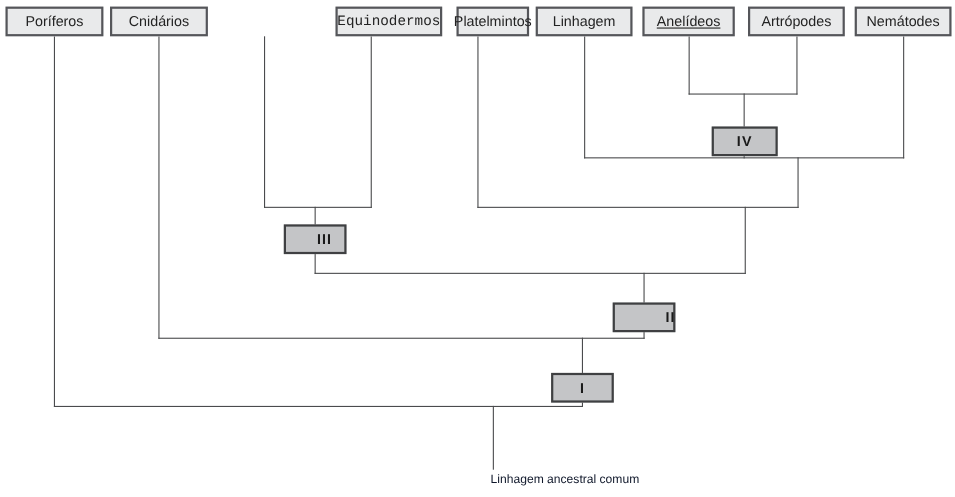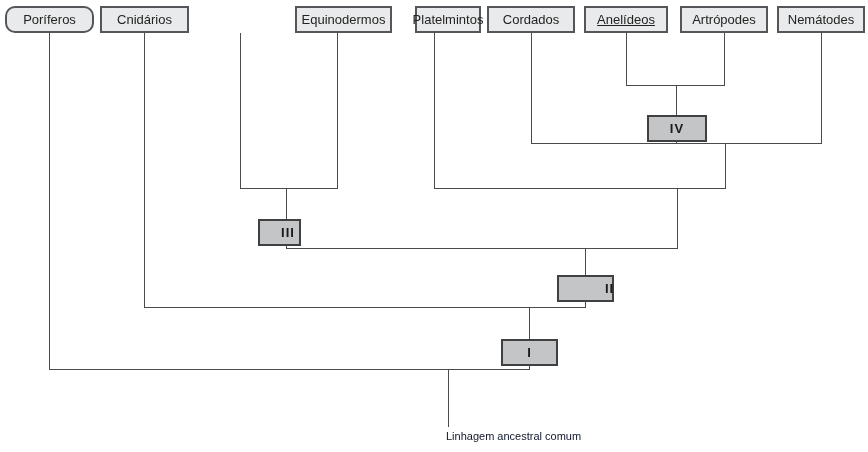--- a/index.html
+++ b/index.html
@@ -82,25 +82,25 @@
     <div class="cline" style="left: 434px; top: 188px; width: 292px; height: 1px;"></div>
     <div class="cline" style="left: 677px; top: 188px; width: 1px; height: 61px;"></div>
     <div class="cline" style="left: 240px; top: 188px; width: 98px; height: 1px;"></div>
     <div class="cline" style="left: 286px; top: 188px; width: 1px; height: 61px;"></div>
     <div class="cline" style="left: 286px; top: 248px; width: 392px; height: 1px;"></div>
     <div class="cline" style="left: 585px; top: 248px; width: 1px; height: 60px;"></div>
     <div class="cline" style="left: 144px; top: 307px; width: 442px; height: 1px;"></div>
     <div class="cline" style="left: 529px; top: 307px; width: 1px; height: 63px;"></div>
     <div class="cline" style="left: 49px; top: 369px; width: 481px; height: 1px;"></div>
     <div class="cline" style="left: 448px; top: 369px; width: 1px; height: 58px;"></div>
-    <div class="taxon-box" style="left: 5px; width: 89px; border-radius: 10px;">Poríferos</div>
+    <div class="taxon-box" style="left: 5px; width: 89px;">Poríferos</div>
     <div class="taxon-box" style="left: 100px; width: 89px;">Cnidários</div>
-    <div class="taxon-box" style="left: 295px; width: 97px;">Equinodermos</div>
+    <div class="taxon-box" style="left: 305px; width: 97px; font-family: Liberation Mono, monospace;">Equinodermos</div>
     <div class="taxon-box" style="left: 391px; width: 66px; margin-left: 24px;">Platelmintos</div>
-    <div class="taxon-box" style="left: 487px; width: 88px;">Cordados</div>
+    <div class="taxon-box" style="left: 487px; width: 88px;">Linhagem</div>
     <div class="taxon-box" style="left: 584px; width: 84px; text-decoration: underline;">Anelídeos</div>
     <div class="taxon-box" style="left: 680px; width: 88px;">Artrópodes</div>
     <div class="taxon-box" style="left: 777px; width: 88px;">Nemátodes</div>
     <div class="node-box" style="left: 647px; top: 102px; width: 60px;">IV</div>
-    <div class="node-box" style="left: 258px; top: 206px; width: 43px; padding-left: 17px;">III</div>
+    <div class="node-box" style="left: 258px; top: 191px; width: 57px; padding-left: 17px;">III</div>
     <div class="node-box" style="left: 557px; top: 262px; width: 57px; padding-left: 48px;">II</div>
     <div class="node-box" style="left: 501px; top: 326px; width: 57px;">I</div>
   </div>
 
 </body></html>

